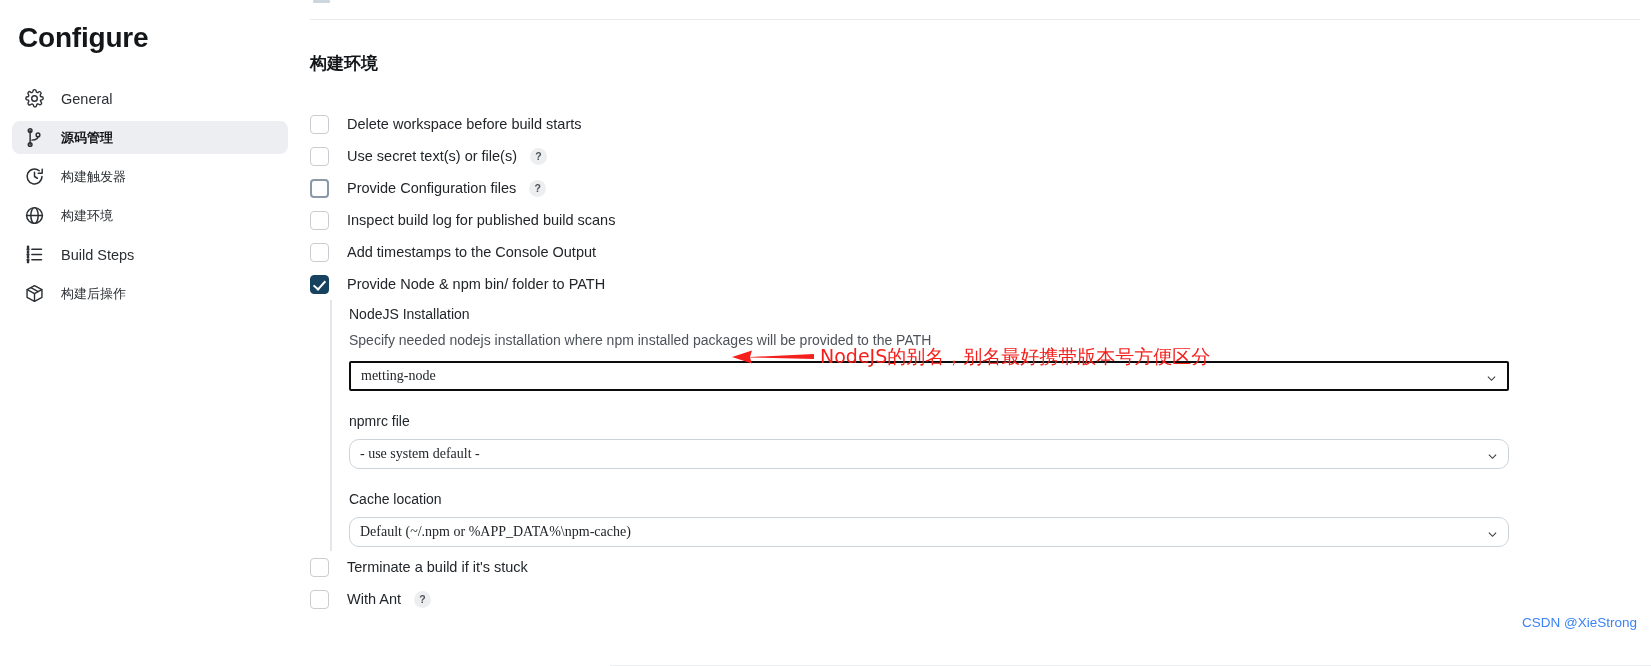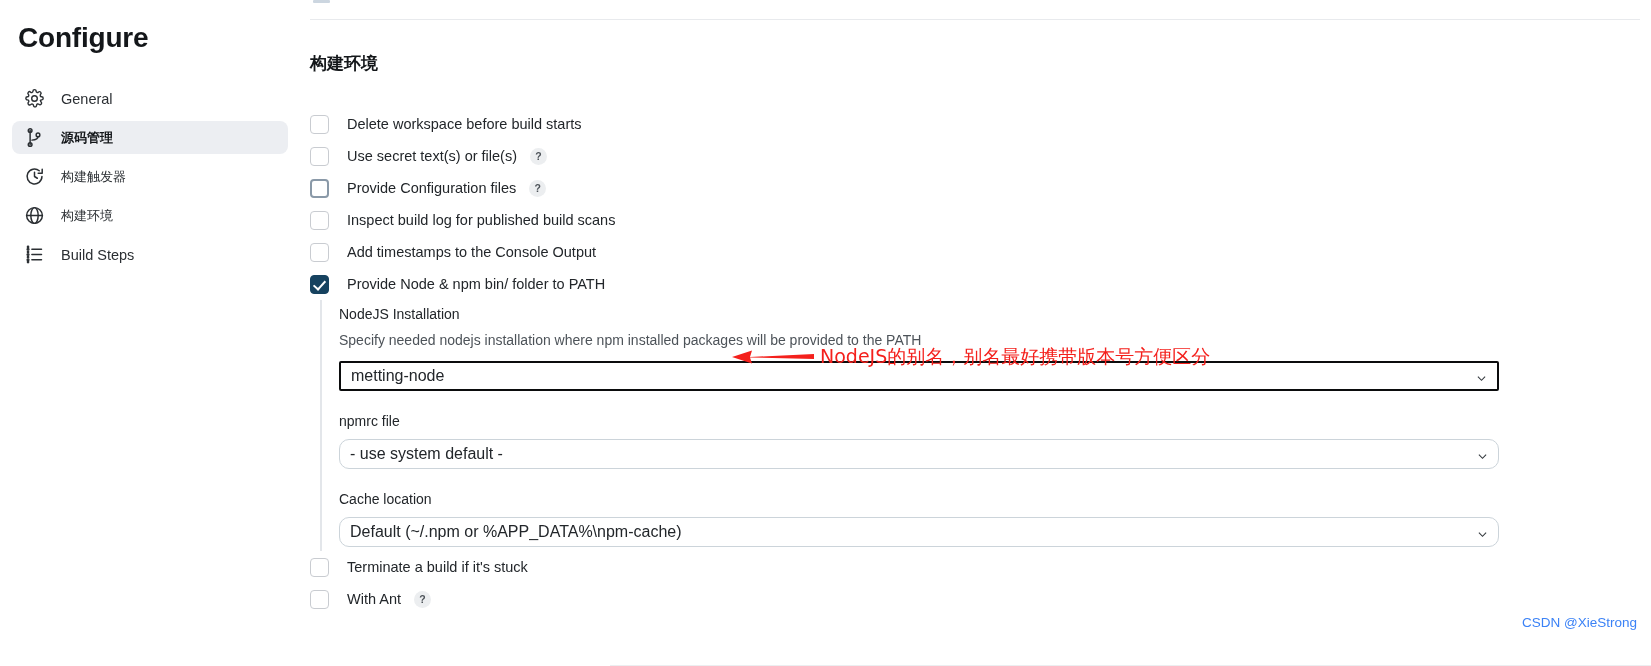--- a/index.html
+++ b/index.html
@@ -73,35 +73,35 @@
   }
   .help {
     display:inline-flex; align-items:center; justify-content:center;
     width: 17px; height: 17px; border-radius: 50%;
     background: #eceef0; color: #4c5258; font-size: 10.5px; font-weight: 700;
     margin-left: 13px; cursor: pointer; vertical-align: middle;
   }
 
   
   .nested {
-    margin-left: 10px; padding-left: 17px;
+    margin-left: 20px; padding-left: 17px;
     border-left: 2px solid #e3e6ea;
     padding-top: 6px; padding-bottom: 4px;
   }
   .fld-label { font-size: 14px; color: #22262a; margin-bottom: 10px; }
   .fld-desc  { font-size: 14px; color: #4d5359; margin-bottom: 13px; }
 
   .sel {
     position: relative; width: 1160px; height: 30px;
     border: 1px solid #ccd4da; border-radius: 10px; background: #fff;
     display: flex; align-items: center;
   }
   .sel.focused { border: 2.5px solid #0b0c0d; border-radius: 2px; height: 30px; }
   .sel-text {
-    font-size: 16px; color: #22262a; padding-left: 10px; white-space: nowrap;
+    font-size: 14px; color: #22262a; padding-left: 10px; white-space: nowrap; font-family: Liberation Serif, serif;
   }
   .sel-arrow {
     position:absolute; right: 11px; top: 50%; margin-top: -2px;
     width: 9px; height: 9px;
   }
   .sel-arrow svg { display:block; width: 9px; height: 9px; }
   .fld-gap { height: 22px; }
 
   
   #annot {
@@ -183,20 +183,31 @@
               <circle cx="4.6" cy="12" r="1"></circle>
               <circle cx="4.6" cy="18" r="1"></circle>
               <circle cx="4.6" cy="3.4" r="0.7"></circle>
               <circle cx="4.6" cy="9" r="0.7"></circle>
               <circle cx="4.6" cy="15" r="0.7"></circle>
               <circle cx="4.6" cy="20.6" r="0.7"></circle>
             </svg>
           </span>
           <span class="nav-label">Build Steps</span>
         </div>
+        <div class="nav-item cjk">
+          <span class="nav-ico">
+            <svg viewBox="0 0 24 24" fill="none" stroke="#2b2f33" stroke-width="1.6" stroke-linecap="round" stroke-linejoin="round">
+              <path d="M20.5 7.6 12 3 3.5 7.6v8.8L12 21l8.5-4.6z"></path>
+              <path d="M3.7 7.7 12 12.2l8.3-4.5"></path>
+              <line x1="12" y1="12.2" x2="12" y2="21"></line>
+              <path d="M7.8 5.3l8.4 4.5"></path>
+            </svg>
+          </span>
+          <span class="nav-label">构建后操作</span>
+        </div>
       </div>
   </div>
 
   <div id="main">
     <div id="top-stub"></div>
     <div id="top-rule"></div>
 
     <div id="section-title">构建环境</div>
 
     <div id="form">

